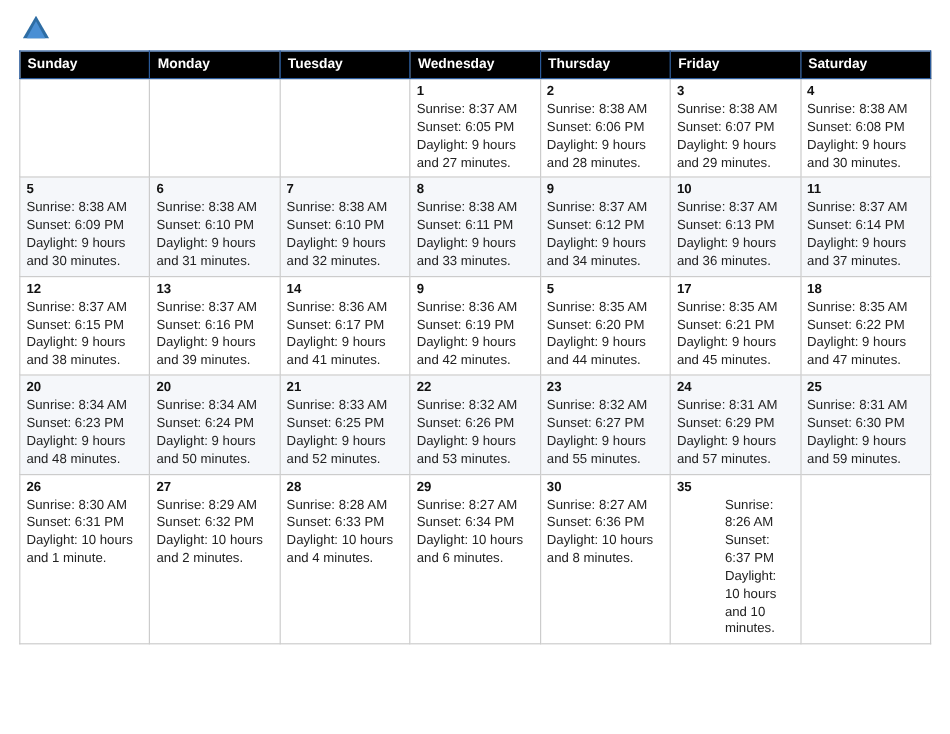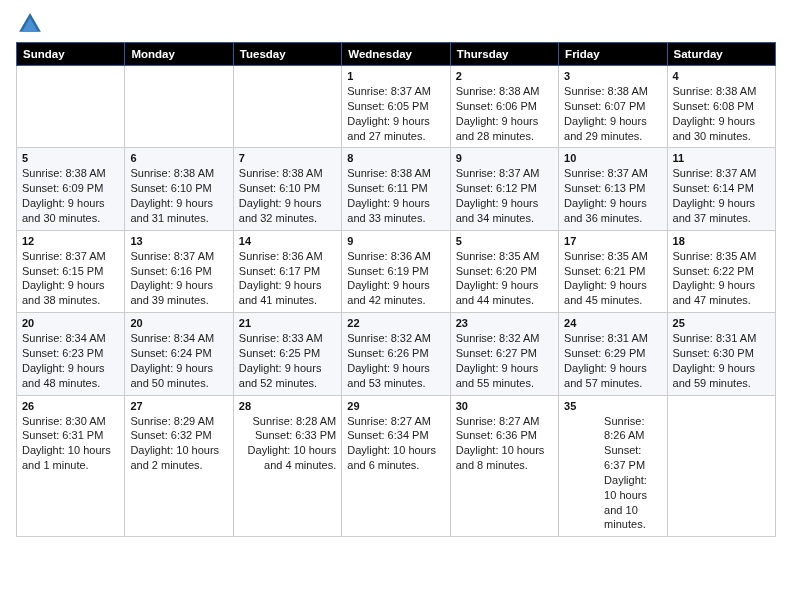--- a/index.html
+++ b/index.html
@@ -325,21 +325,21 @@
           </td>
           <td>
             <div class="day-number">27</div>
             <div class="day-info" style="white-space: pre-line;">Sunrise: 8:29 AM
 Sunset: 6:32 PM
 Daylight: 10 hours
 and 2 minutes.</div>
           </td>
           <td>
             <div class="day-number">28</div>
-            <div class="day-info" style="white-space: pre-line; text-align: right;">Sunrise: 8:28 AM
+            <div class="day-info" style="white-space: pre-line;">Sunrise: 8:28 AM
 Sunset: 6:33 PM
 Daylight: 10 hours
 and 4 minutes.</div>
           </td>
           <td>
             <div class="day-number">29</div>
             <div class="day-info" style="white-space: pre-line;">Sunrise: 8:27 AM
 Sunset: 6:34 PM
 Daylight: 10 hours
 and 6 minutes.</div>

